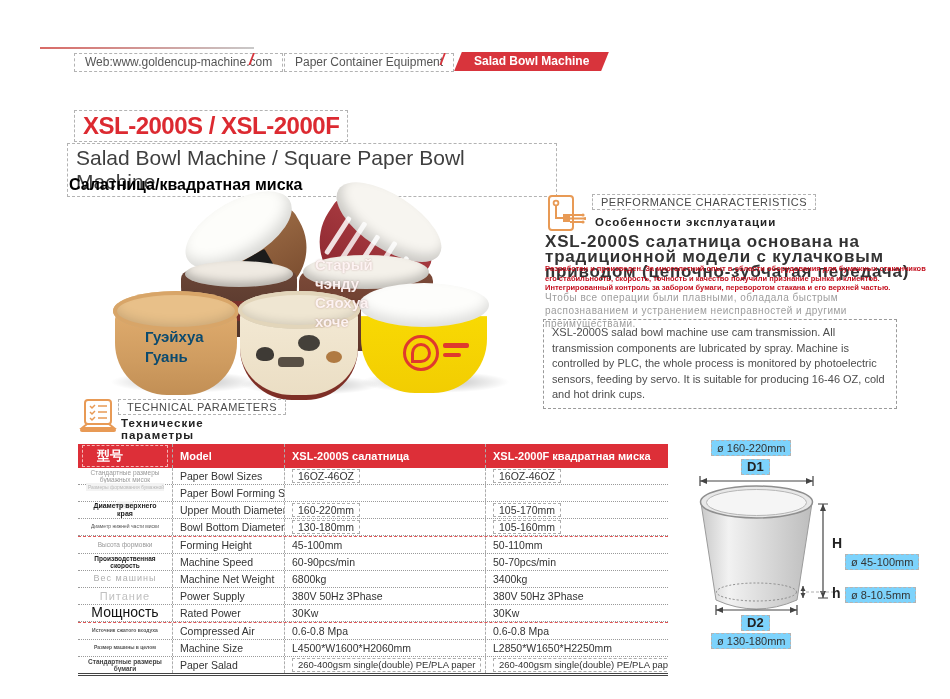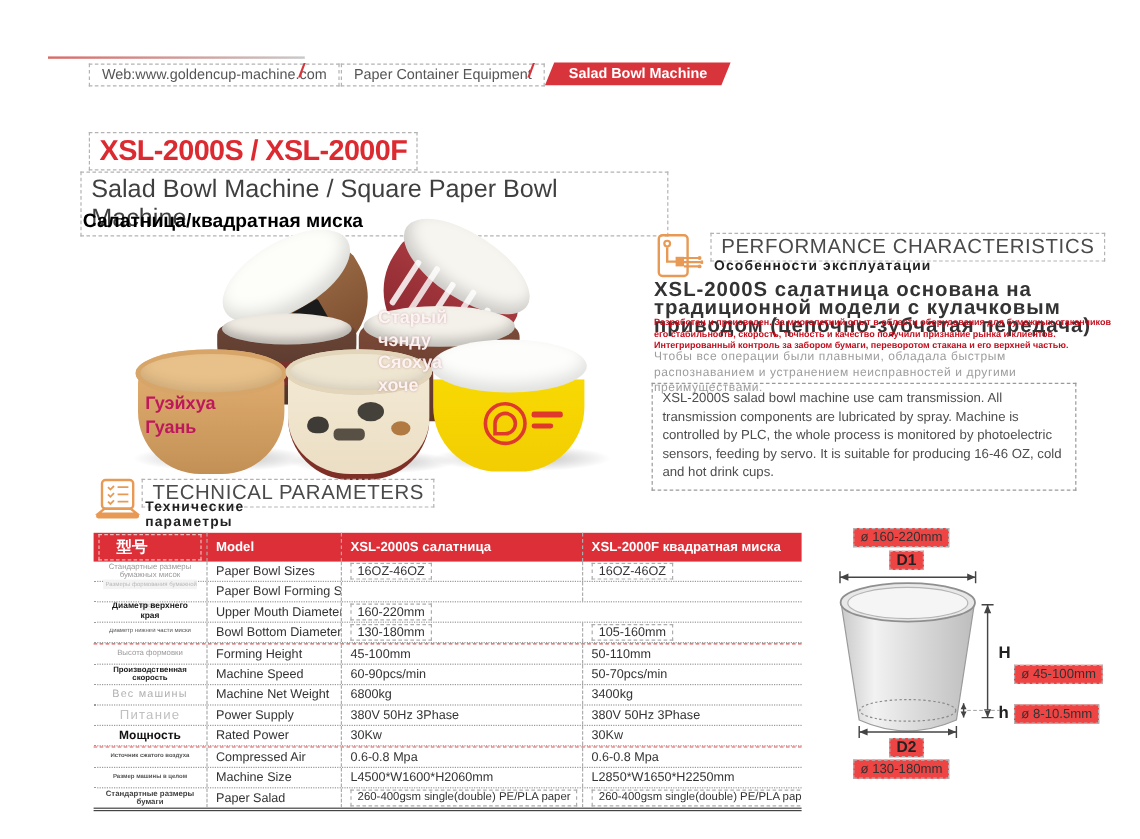--- a/index.html
+++ b/index.html
@@ -17,21 +17,21 @@
          transform:skewX(-22deg);}
   .badge span{display:inline-block;transform:skewX(22deg);}
   
   .model-title{position:absolute;left:74px;top:110px;padding:1px 8px;
                font-size:24px;font-weight:bold;letter-spacing:-0.5px;color:#dc2a31;
                border:1px dashed #b3b3b3;}
   .sub-title{position:absolute;left:67px;top:143px;width:472px;padding:2px 8px;
              font-size:21px;color:#3f3f3f;border:1px dashed #b3b3b3;}
   .sub-title-ru{position:absolute;left:69px;top:176px;font-size:16px;font-weight:bold;color:#000;}
   
-  .sec-head{padding:1px 8px;font-size:17px;letter-spacing:0.5px;color:#4a4a4a;
+  .sec-head{padding:1px 8px;font-size:11px;letter-spacing:0.5px;color:#4a4a4a;
             border:1px dashed #b3b3b3;white-space:nowrap;}
   .sec-head-ru{font-size:11.5px;font-weight:bold;letter-spacing:1px;color:#222;white-space:pre-line;}
   
   .p-bold{position:absolute;left:545px;top:234px;width:390px;font-size:17px;font-weight:bold;
           letter-spacing:0.8px;color:#333;line-height:15px;}
   .p-red{position:absolute;left:545px;top:264px;width:388px;font-size:7.5px;font-weight:bold;
          color:#c40f1e;line-height:9.5px;}
   .p-gray{position:absolute;left:545px;top:291px;width:380px;font-size:10px;color:#9d9d9d;
           letter-spacing:0.5px;line-height:13px;}
   .p-en{position:absolute;left:543px;top:319px;width:336px;padding:5px 8px;font-size:11px;
@@ -50,31 +50,31 @@
   .vbox{border:1px dashed #adadad;padding:0 5px;line-height:12px;}
   .param{font-size:10.5px;color:#333;}
   .lbl{white-space:normal;line-height:1.1;}
   .lbl-sm{font-size:6.5px;color:#999;}
   .lbl-xs-light{font-size:5px;color:#b9b9b9;background:#f3f3f3;padding:1px 2px;}
   .lbl-b7{font-size:7px;font-weight:bold;color:#1a1a1a;}
   .lbl-xs{font-size:5px;color:#555;}
   .lbl-b65{font-size:6.5px;font-weight:bold;color:#1a1a1a;}
   .lbl-md{font-size:9px;color:#b0b0b0;letter-spacing:1px;}
   .lbl-lg{font-size:11px;color:#c0c0c0;letter-spacing:1px;}
-  .lbl-b10{font-size:10px;font-weight:bold;color:#111;}
+  .lbl-b10{font-size:14px;font-weight:normal;color:#111;}
   .lbl-b6d{font-size:6.5px;font-weight:bold;color:#444;}
   
   .scene{position:absolute;left:105px;top:203px;width:440px;height:200px;}
   .bowl{position:absolute;}
   .shadow{position:absolute;background:radial-gradient(ellipse,rgba(0,0,0,0.28),transparent 70%);}
   .ov-text{position:absolute;white-space:pre-line;font-weight:bold;}
   
   .diag{position:absolute;left:693px;top:440px;width:230px;height:220px;font-size:11px;color:#333;}
   .dlabel{position:absolute;border:1px dashed #b3b3b3;padding:0 5px;line-height:14px;white-space:nowrap;
-          background:#ef4444;}
+          background:#7dd3fc;}
   .dbold{font-weight:bold;font-size:13px;color:#222;}
   .dim-h-label{position:absolute;font-weight:bold;font-size:14px;color:#222;}
 </style>
 </head>
 <body>
 
 <div class="page">
 
   <div class="topline"></div>
   <div class="hdr-box" style="left:74px;">Web:www.goldencup-machine.com</div>
@@ -139,21 +139,21 @@
 
     <div class="bowl" style="left:254px;top:80px;width:130px;height:112px;">
       <div class="abs" style="left:2px;top:18px;width:126px;height:92px;background:linear-gradient(180deg,#ffffff 0%,#ffffff 16%,#f8d903 17%,#f2cd02);border-radius:10px 10px 54px 54px;"></div>
       <div class="abs" style="left:0;top:0;width:130px;height:44px;background:#fdfdfb;border-radius:50%;box-shadow:inset 0 -7px 12px rgba(0,0,0,0.12);"></div>
       <div class="abs" style="left:44px;top:52px;width:30px;height:30px;border:3px solid #df392e;border-radius:50%;"></div>
       <div class="abs" style="left:52px;top:60px;width:14px;height:14px;border:3px solid #df392e;border-radius:50% 50% 50% 0;"></div>
       <div class="abs" style="left:84px;top:60px;width:26px;height:5px;background:#df392e;border-radius:2px;"></div>
       <div class="abs" style="left:84px;top:70px;width:18px;height:4px;background:#df392e;border-radius:2px;"></div>
     </div>
 
-    <div class="ov-text" style="left: 16px; top: 124px; font-size: 15px; color: #be185d; line-height: 20px; white-space: pre-line;">Гуэйхуа
+    <div class="ov-text" style="left: 40px; top: 124px; font-size: 15px; color: #0c4a6e; line-height: 20px; white-space: pre-line;">Гуэйхуа
 Гуань</div>
     <div class="ov-text" style="left: 210px; top: 52px; font-size: 15px; color: rgba(255, 245, 245, 0.95); line-height: 19px; text-shadow: rgba(120, 40, 40, 0.35) 0px 0px 2px; white-space: pre-line;">Старый
 чэнду
 Сяохуа
 хоче</div>
   </div>
 
   <div class="abs" style="left:546px;top:194px;width:40px;height:40px;">
     <svg width="40" height="40" viewBox="0 0 40 40">
       <rect x="3" y="2" width="24" height="34" rx="3" fill="none" stroke="#e89a55" stroke-width="2"></rect>
@@ -218,20 +218,23 @@
           <span class="val"></span>
         </div>
     </div>
     <div class="trow tbody-row">
       <div class="cell lbl lbl-b7">Диаметр верхнего края</div>
       <div class="cell c2">
           <span class="param">Upper Mouth Diameter</span>
         </div>
       <div class="cell c3">
           <span class="val vbox">160-220mm</span>
+        </div>
+      <div class="cell c4">
+          <span class="val vbox">105-170mm</span>
         </div>
     </div>
     <div class="trow tbody-row">
       <div class="cell lbl lbl-xs">Диаметр нижней части миски</div>
       <div class="cell c2">
           <span class="param">Bowl Bottom Diameter</span>
         </div>
       <div class="cell c3">
           <span class="val vbox">130-180mm</span>
         </div>

